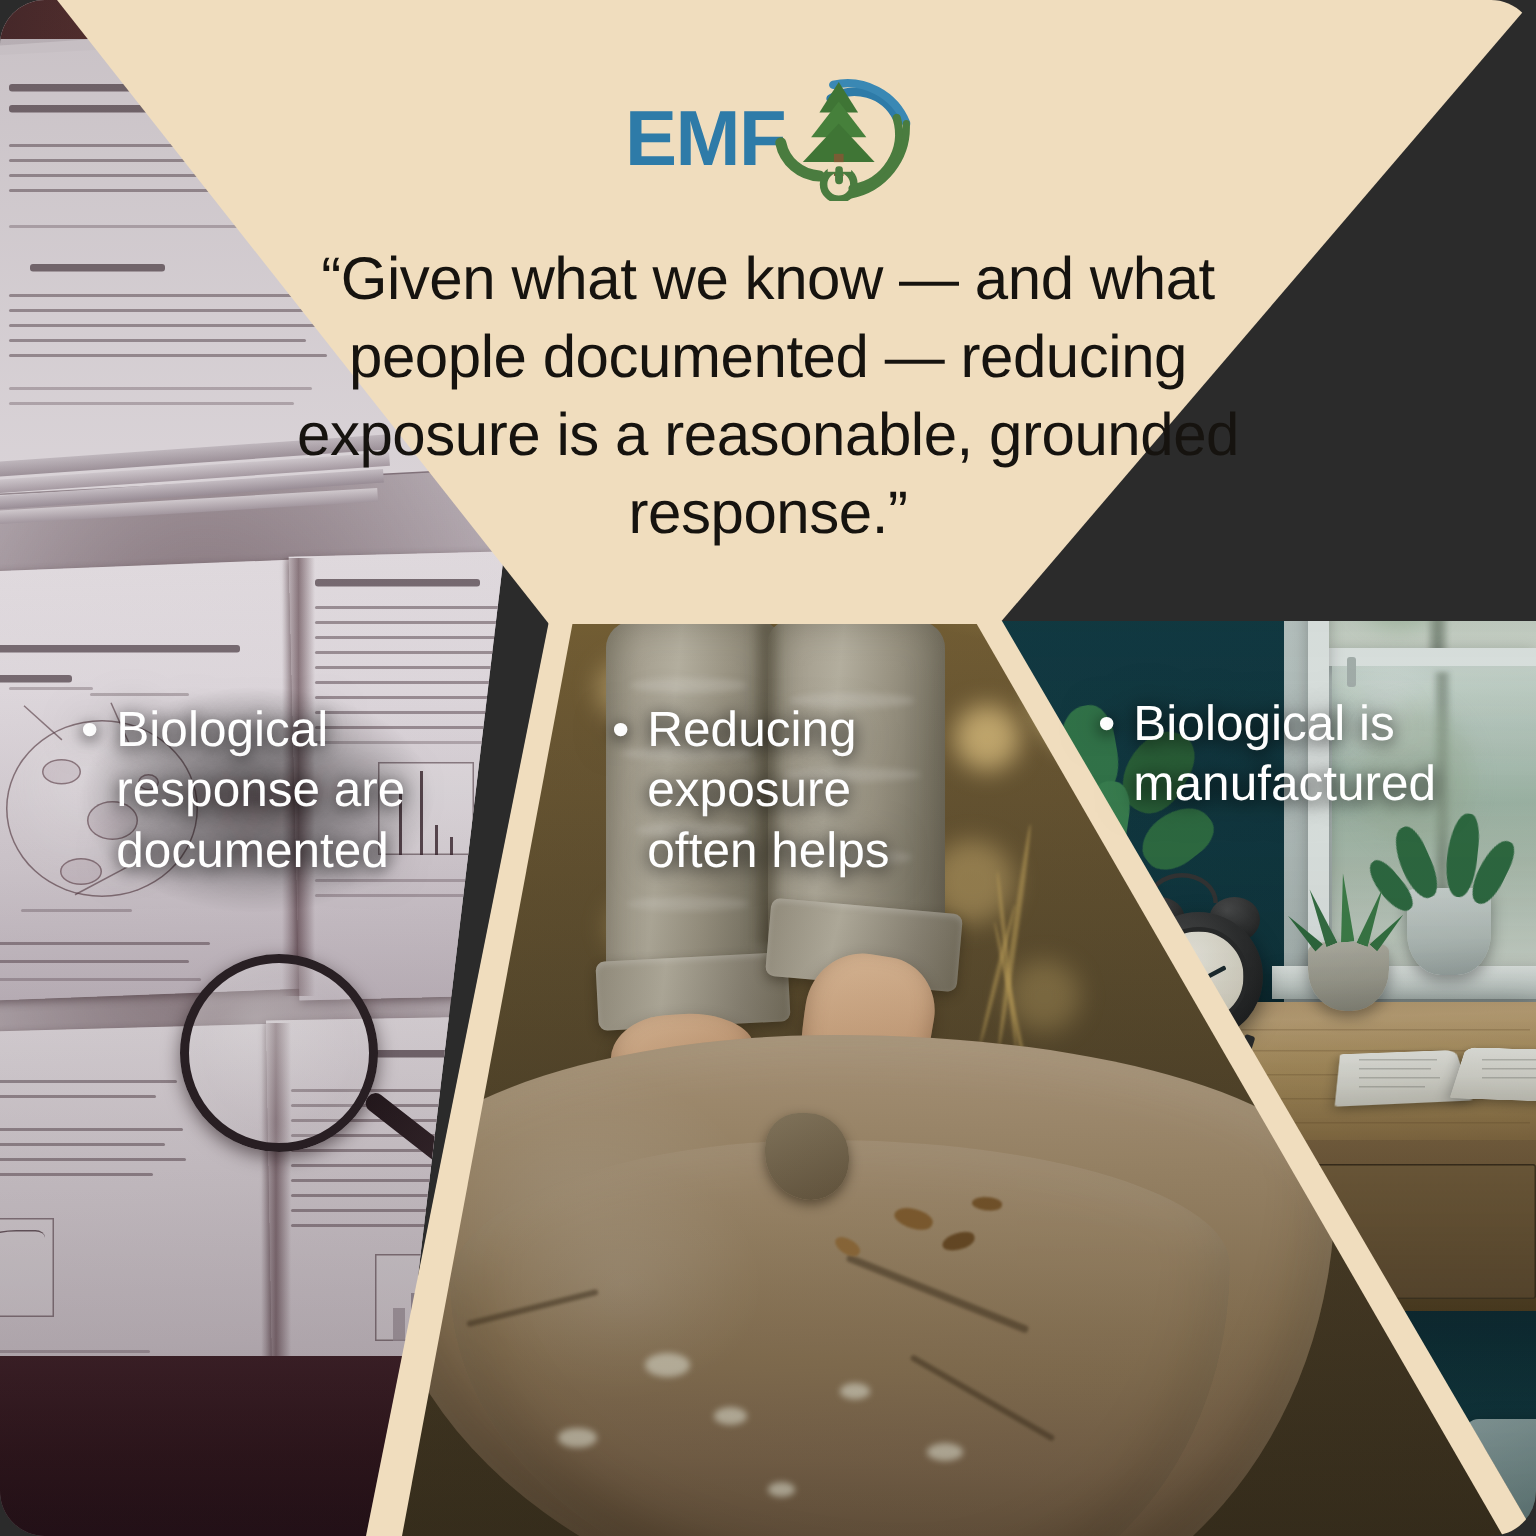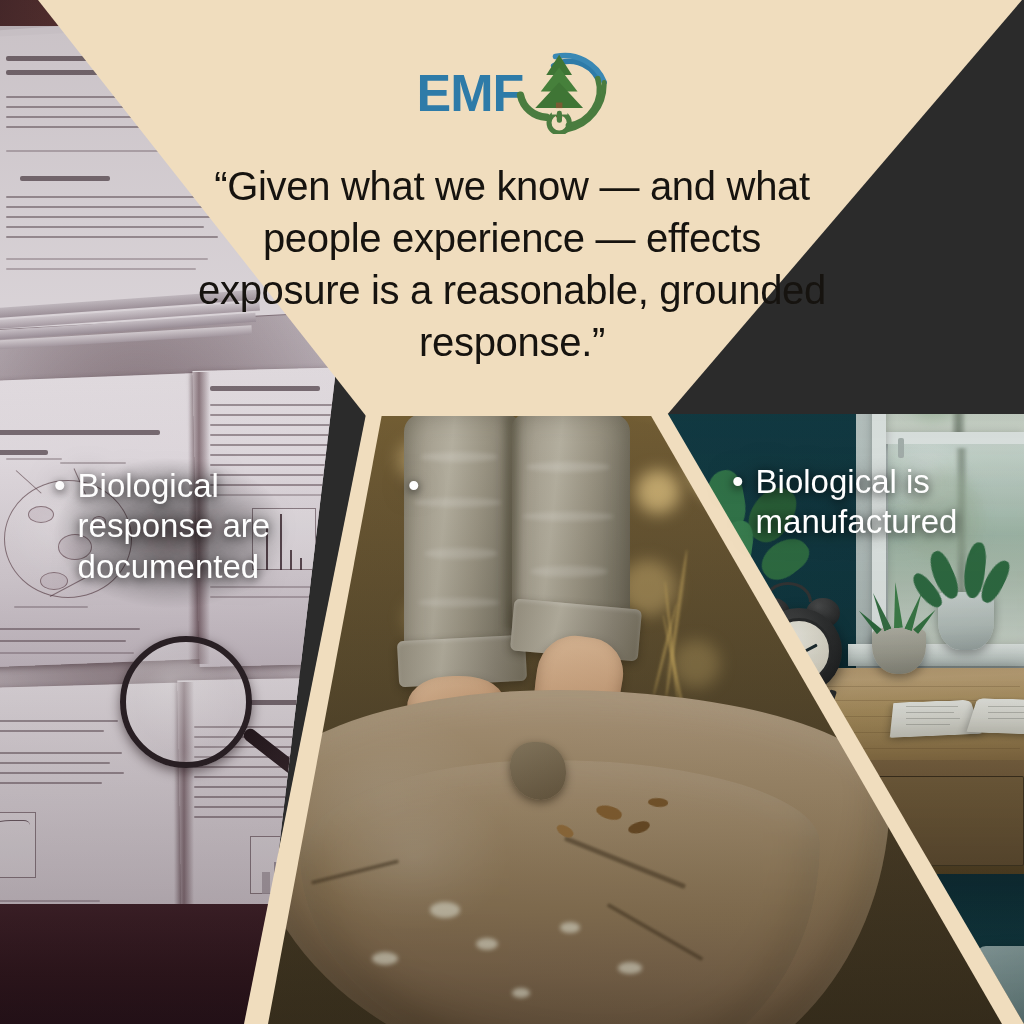--- a/index.html
+++ b/index.html
@@ -2,21 +2,21 @@
 <html><head>
 <meta charset="utf-8">
 <style>
   * { margin:0; padding:0; box-sizing:border-box; }
   html,body { width:1024px; height:1024px; overflow:hidden; }
   body {
     font-family: "Liberation Sans", sans-serif;
     background:#2b2b2b;
     position:relative;
   }
-  #stage { position:absolute; inset:0; width:1024px; height:1024px; overflow:hidden; }
+  #stage { position:absolute; inset:0; width:1024px; height:1024px; overflow:hidden;border-radius:30px; }
 
   
   .panels { position:absolute; inset:0; }
 
   .panel { position:absolute; top:0; height:1024px; overflow:hidden; }
 
   
   #panel-left { left:0; width:380px; }
   .paper-bg {
     position:absolute; inset:-10% -20%;
@@ -549,27 +549,28 @@
         <rect x="44.5" y="70" width="7" height="16" fill="#7a5c34"></rect>
 
         <circle cx="48" cy="92" r="11" fill="none" stroke="#4a7c3f" stroke-width="5.5"></circle>
         <rect x="45.5" y="78" width="5.5" height="14" rx="2.5" fill="#4a7c3f"></rect>
         <rect x="40" y="76" width="17" height="7" fill="#f0ddbe"></rect>
         <rect x="45.5" y="79" width="5.5" height="12" rx="2.5" fill="#4a7c3f"></rect>
       </svg>
     </div>
   </div>
 
-  <div id="quote">“Given what we know — and what people experience — effects exposure is a reasonable, grounded response.”</div>
+  <div id="quote">“Given what we know — and what people documented — reducing exposure is a reasonable, grounded response.”</div>
 
   <div class="caption" id="cap-left">
     <span class="dot">•</span>
     <span>Biological response are documented</span>
   </div>
   <div class="caption" id="cap-mid">
     <span class="dot">•</span>
+    <span>Reducing exposure often helps</span>
   </div>
   <div class="caption" id="cap-right">
     <span class="dot">•</span>
     <span>Biological is manufactured</span>
   </div>
 
 </div>
 
 </body></html>

